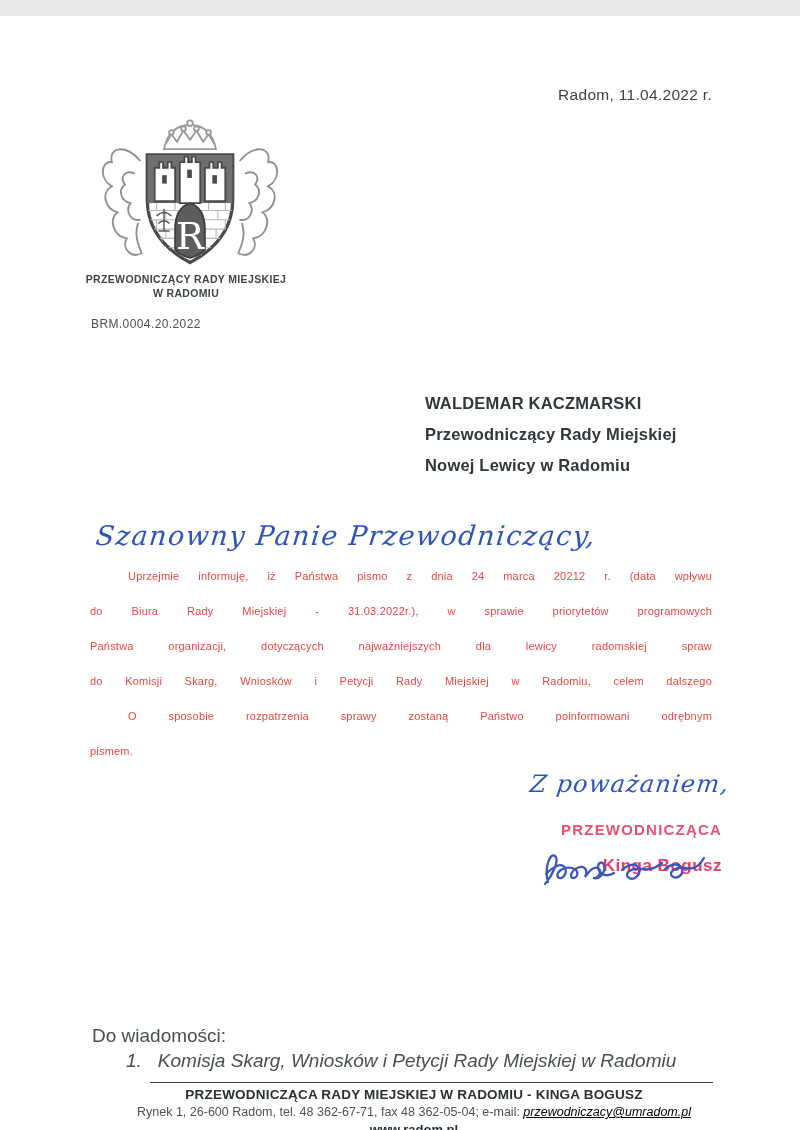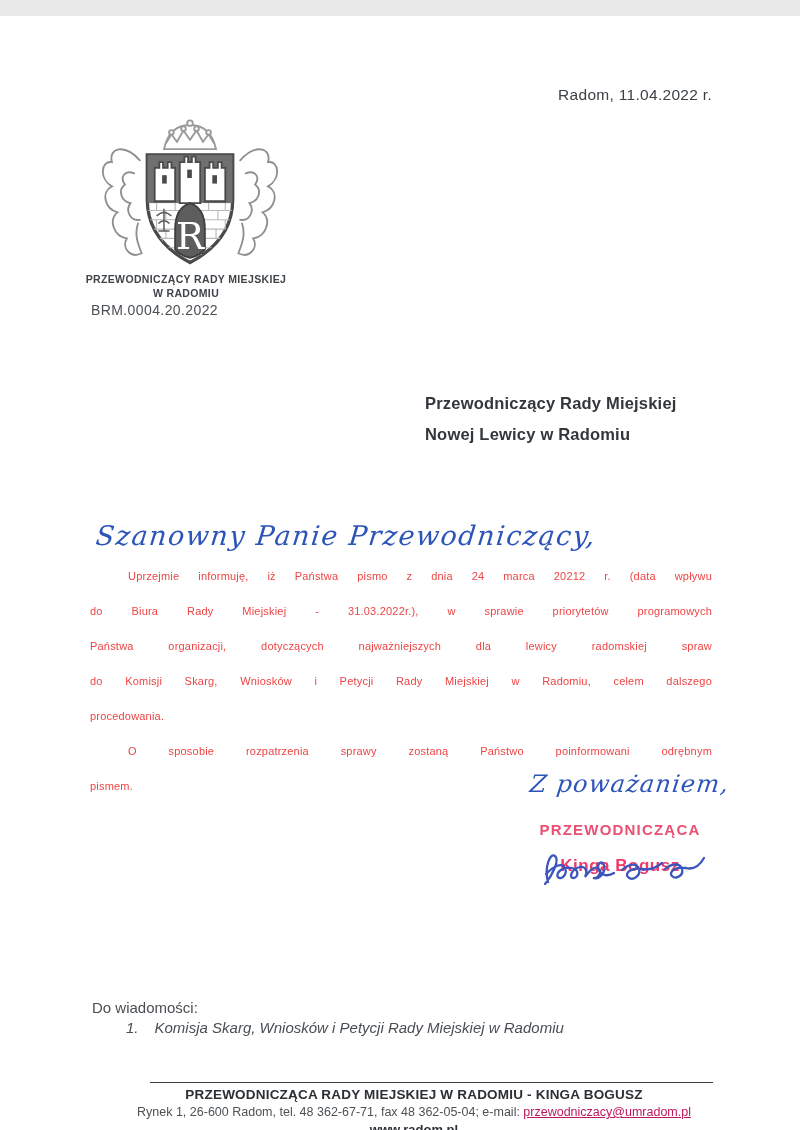--- a/index.html
+++ b/index.html
@@ -23,22 +23,22 @@
   .crest{left:92px;top:96px;width:196px;height:158px;}
 
   .crest-caption{
     left:84px;top:256px;width:204px;
     text-align:center;
     font-size:10.5px;font-weight:700;color:#3f4449;letter-spacing:.35px;
     line-height:14px;
   }
 
   .refnum{
-    left:91px;top:286px;
-    font-size:14px;color:#4a4f54;letter-spacing:.4px;
+    left:91px;top:301px;
+    font-size:12px;color:#4a4f54;letter-spacing:.4px;
   }
 
   .recipient{
     left:425px;top:372px;
     font-size:16.5px;font-weight:700;color:#32373c;
     line-height:31px;letter-spacing:.2px;
   }
 
   .handwriting{
     font-family:"DejaVu Serif", serif;
@@ -64,50 +64,50 @@
   .body-line.para-end{text-align-last:left;}
 
   .valediction{
     left:530px;top:754px;
     font-size:24px;letter-spacing:1.2px;
     transform:skewX(-7deg);
   }
 
   .stamp{
     left:518px;top:804px;width:204px;
-    text-align:center;
+    text-align:right;
   }
   .stamp-line{
     font-size:15px;font-weight:700;
     letter-spacing:1.2px;line-height:20px;
     color:#ea5071;
   }
   .stamp-name{
     margin-top:16px;
     font-size:17px;font-weight:700;letter-spacing:.5px;
     color:#ee3a68;
   }
   .signature-svg{position:absolute;left:20px;top:24px;}
 
-  .cc{left:92px;top:983px;font-size:15px;color:#494e53;}
+  .cc{left:92px;top:1009px;font-size:19px;color:#494e53;}
   .cc-item{margin-top:3px;font-style:italic;}
   .cc-num{display:inline-block;padding-left:34px;}
   .cc-text{display:inline-block;padding-left:16px;}
 
   .footer-rule{
     left:150px;top:1066px;width:563px;height:0;
     border-top:1.6px solid #3a3d40;
   }
   .footer{
     left:99px;top:1071px;width:630px;
     text-align:center;white-space:nowrap;
   }
   .footer-line1{font-size:13.5px;font-weight:700;color:#2b3035;letter-spacing:.2px;}
   .footer-line2{margin-top:3px;font-size:12.5px;color:#4c5257;}
-  .footer-email{color:#be185d;text-decoration:underline;}
+  .footer-email{color:#000000;text-decoration:underline;font-style:italic;}
   .footer-line3{margin-top:3px;font-size:13px;font-weight:700;color:#2b3035;}
 </style>
 </head>
 <body>
 
 <div class="page">
 
   <div class="abs date">Radom, 11.04.2022 r.</div>
 
   <div class="abs crest">
@@ -188,32 +188,32 @@
   </div>
 
   <div class="abs crest-caption">
     <div>PRZEWODNICZĄCY RADY MIEJSKIEJ</div>
     <div>W RADOMIU</div>
   </div>
 
   <div class="abs refnum">BRM.0004.20.2022</div>
 
   <div class="abs recipient">
+    <div>WALDEMAR KACZMARSKI</div>
     <div>Przewodniczący Rady Miejskiej</div>
     <div>Nowej Lewicy w Radomiu</div>
   </div>
 
   <div class="abs handwriting salutation">Szanowny Panie Przewodniczący,</div>
 
   <div class="abs body-text">
     <div class="body-line indent">Uprzejmie informuję, iż Państwa pismo z dnia 24 marca 20212 r. (data wpływu</div>
     <div class="body-line">do Biura Rady Miejskiej - 31.03.2022r.), w sprawie priorytetów programowych</div>
     <div class="body-line">Państwa organizacji, dotyczących najważniejszych dla lewicy radomskiej spraw</div>
     <div class="body-line">do Komisji Skarg, Wniosków i Petycji Rady Miejskiej w Radomiu, celem dalszego</div>
-    <div class="body-line para-end">procedowania.</div>
     <div class="body-line indent">O sposobie rozpatrzenia sprawy zostaną Państwo poinformowani odrębnym</div>
     <div class="body-line para-end">pismem.</div>
   </div>
 
   <div class="abs handwriting valediction">Z poważaniem,</div>
 
   <div class="abs stamp">
     <div class="stamp-line">PRZEWODNICZĄCA</div>
     <svg class="signature-svg" width="170" height="48" viewBox="0 0 170 48">
       <path d="M10,38 C6,24 12,8 17,12 C22,16 14,32 7,40 M8,30 C16,22 24,18 27,24 C30,30 23,37 20,33 C17,29 25,22 34,24 C42,26 40,34 35,34 C31,34 33,25 42,23 C48,22 50,28 47,33 C52,26 57,21 61,25 C64,28 60,35 55,34 C61,36 68,29 66,21 C65,17 60,18 60,23 C61,30 68,34 76,29 M84,26 C92,19 99,19 101,25 C103,31 95,38 90,33 C86,29 94,23 104,25 C113,27 119,23 124,19 M127,25 C134,19 142,19 144,25 C146,31 138,36 134,32 C130,28 138,22 148,24 C156,26 162,21 166,14" stroke="#3b55bd" stroke-width="2.3" fill="none" stroke-linecap="round"></path>

